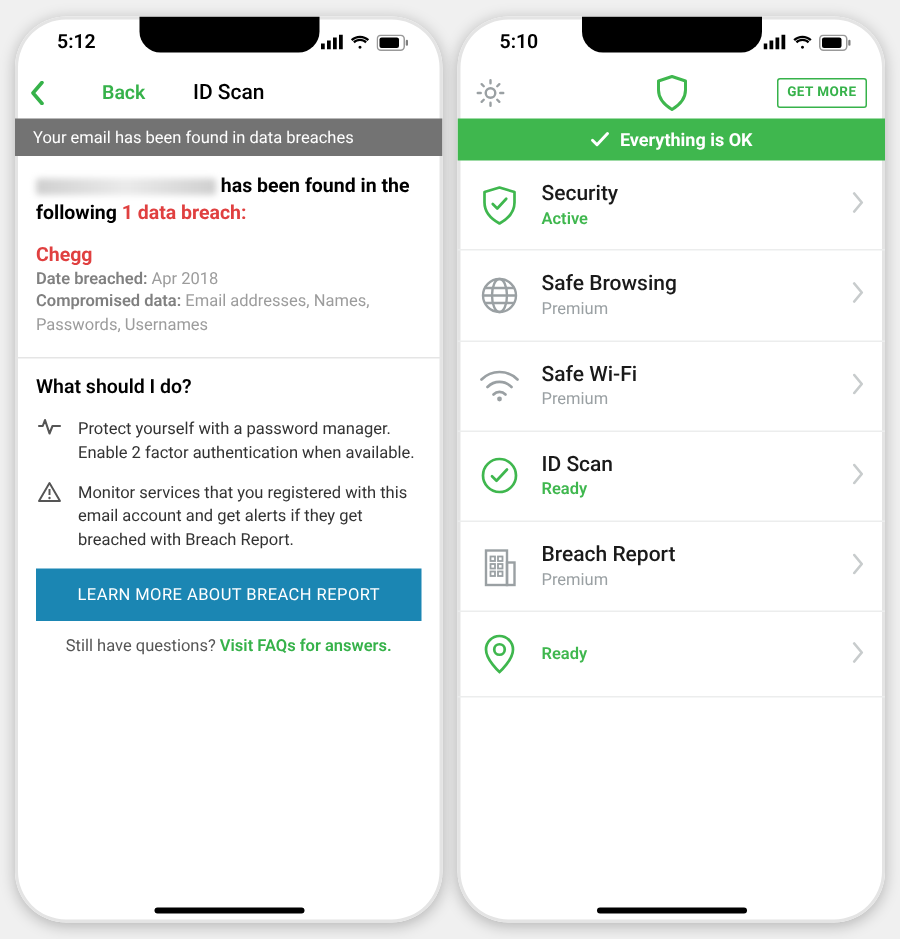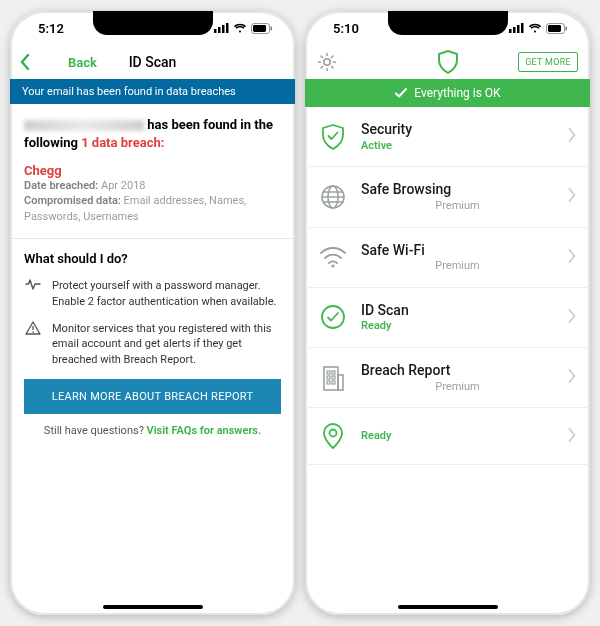--- a/index.html
+++ b/index.html
@@ -81,21 +81,21 @@
     display: flex;
     align-items: center;
     color: #36b24a;
     font-weight: 600;
     font-size: 13px;
     gap: 36px;
   }
   .navbar .back svg { margin-right: 2px; }
   .navbar .title { font-weight: 500; font-size: 14px; }
   .alertbar {
-    background: #0369a1;
+    background: #737373;
     color: #fff;
     font-size: 11px;
     padding: 6px 12px;
   }
   .body-a {
     padding: 12px 14px;
     font-size: 12px;
     flex: 1;
     overflow: hidden;
   }
@@ -138,50 +138,51 @@
     padding: 0 12px;
     position: relative;
   }
   .gearbtn { color: #9aa0a3; display:flex; }
   .logo { position: absolute; left: 50%; transform: translateX(-50%); display:flex; }
   .getmore {
     margin-left: auto;
     border: 1.5px solid #36b24a;
     color: #36b24a;
     font-size: 9px;
-    font-weight: 400;
+    font-weight: 700;
     padding: 4px 6px;
     border-radius: 2px;
     letter-spacing: .3px;
   }
   .okbar {
     background: #3fb74e;
     color: #fff;
     text-align: center;
     padding: 7px 0;
     font-size: 12px;
     display: flex;
     align-items: center;
     justify-content: center;
     gap: 6px;
+    font-weight: bold;
   }
   .list { flex: 1; }
   .row {
     display: flex;
     align-items: center;
     padding: 14px 14px;
     border-bottom: 1px solid #eceded;
     gap: 14px;
   }
   .row .ricon { width: 28px; display:flex; justify-content:center; }
   .row .labels { flex: 1; line-height: 1.25; }
   .row .rtitle { font-size: 14px; font-weight: 500; color: #1a1a1a; }
   .row .rstatus { font-size: 11px; }
   .st-active, .st-ready { color: #3fb74e; font-weight: 600; }
-  .st-premium { color: #9aa0a3; text-align: center; }
+  .st-premium { color: #9aa0a3; }
   .chev { color: #c8cccd; }
 </style>
 </head>
 <body>
 
 <div class="wrap">
 
   <div class="phone">
     <div class="statusbar">
       <span class="time">5:12</span>

